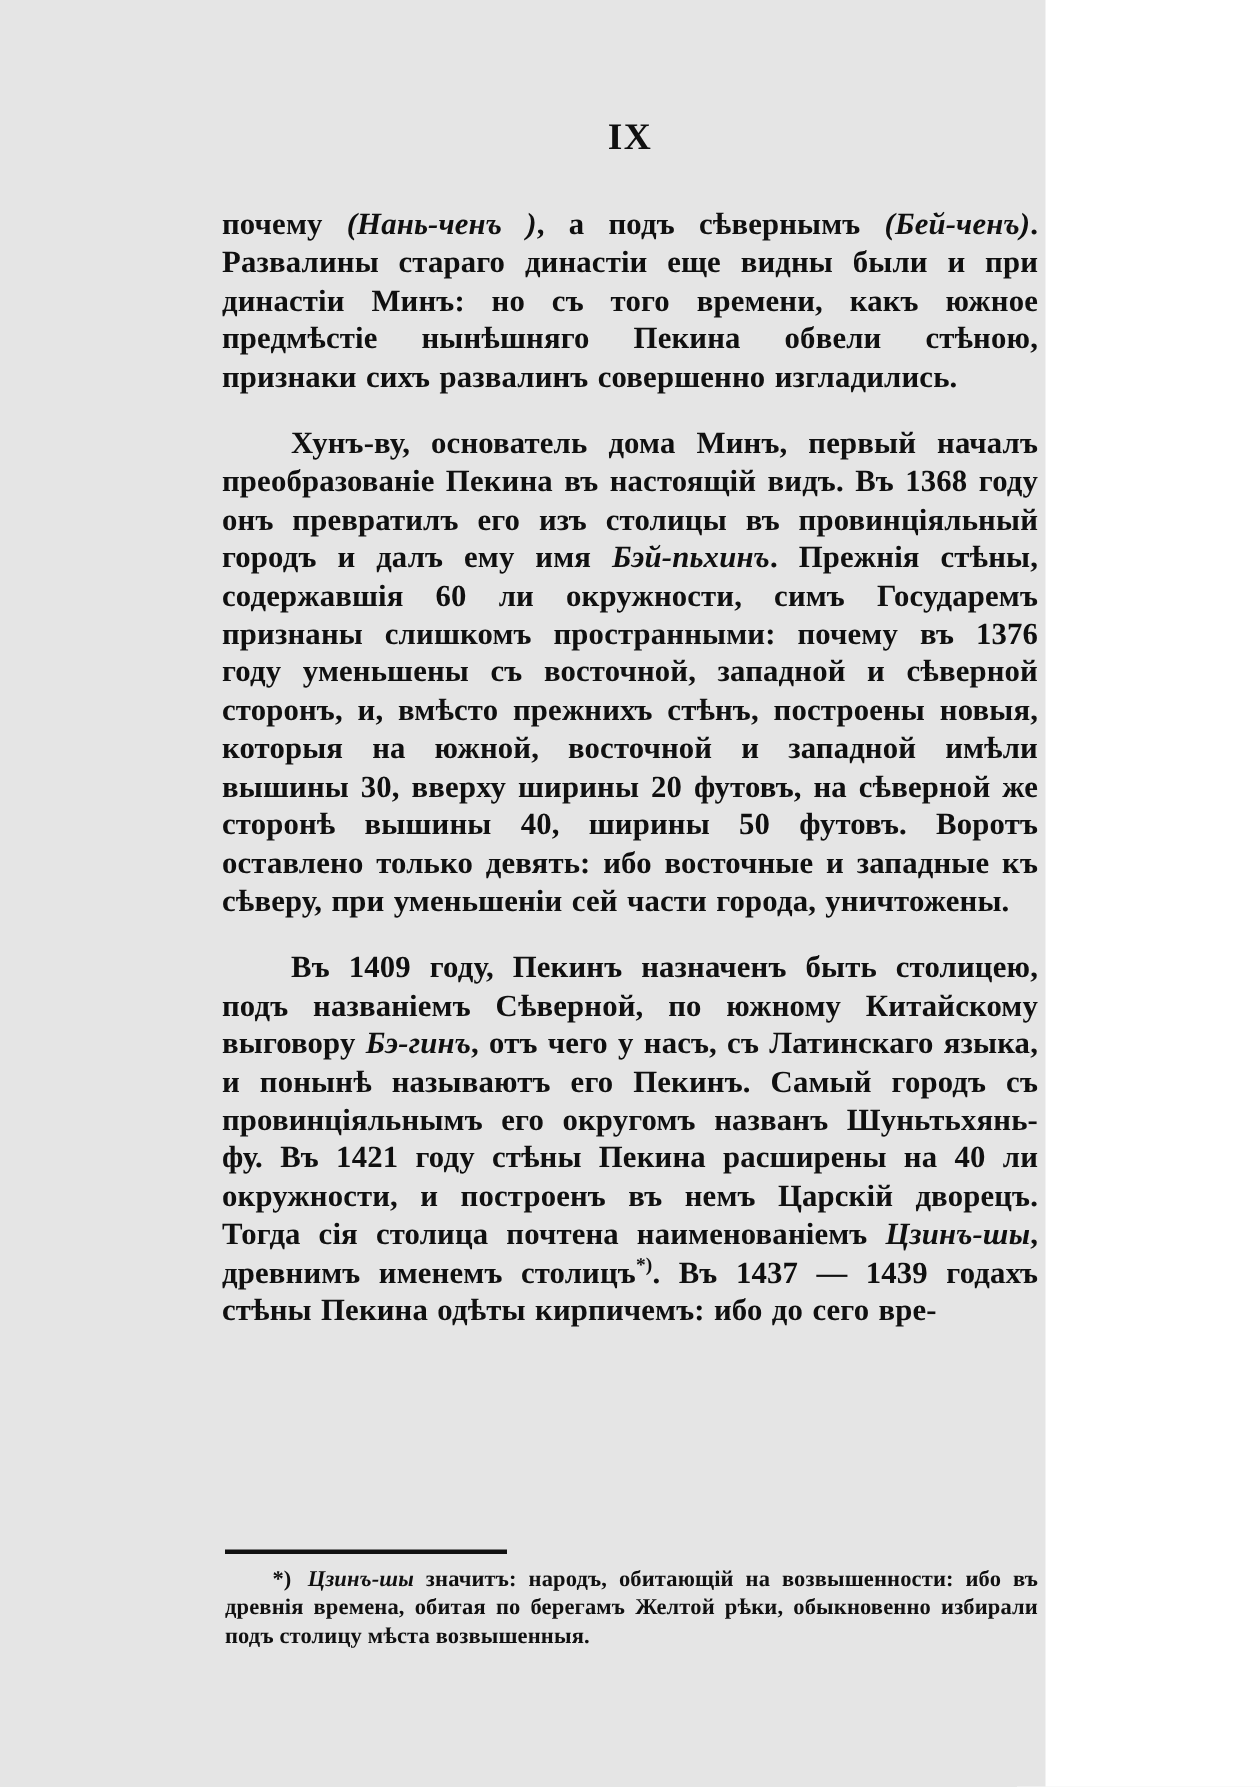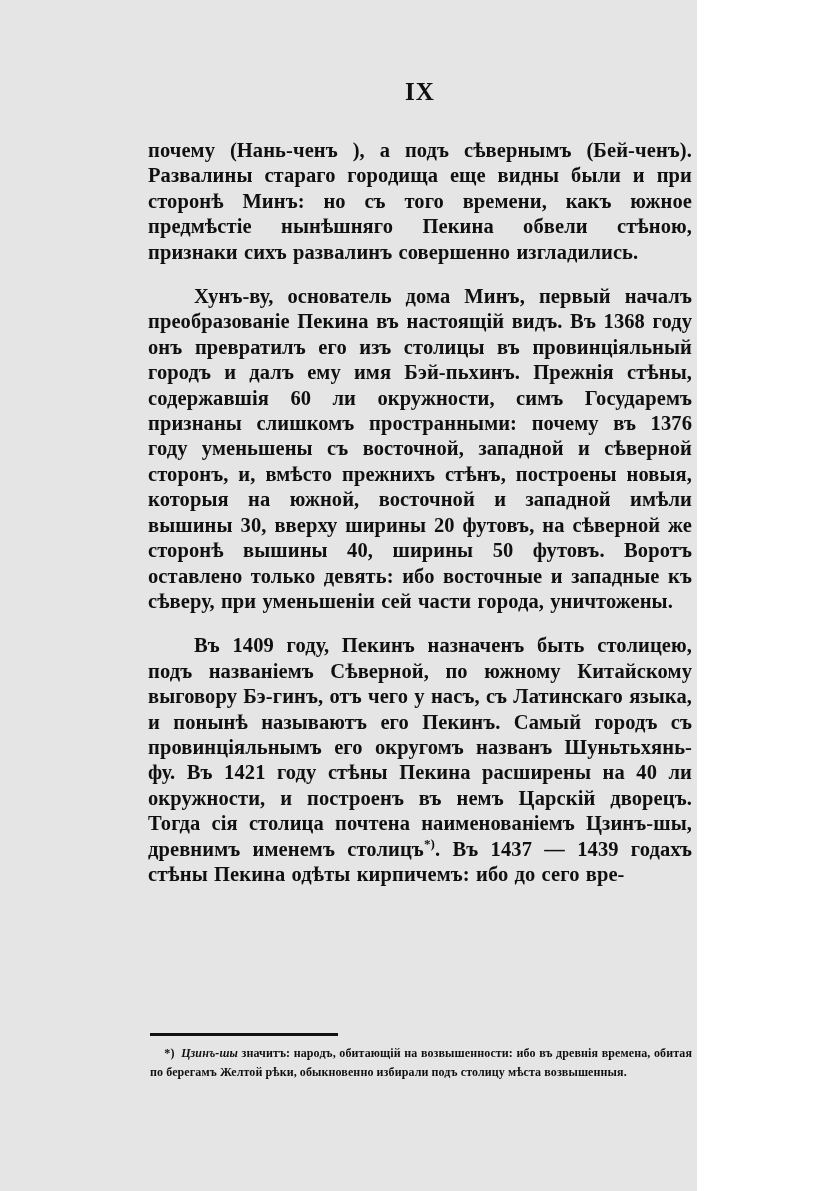--- a/index.html
+++ b/index.html
@@ -47,35 +47,36 @@
     text-justify: inter-word;
     font-weight: bold;
     letter-spacing: 0.1px;
     word-spacing: 1px;
   }
   p.para.indent {
     text-indent: 46px;
   }
   p.para:last-child { margin-bottom: 0; }
   .it {
+    font-style: italic;
   }
   .fn-rule {
     position: absolute;
     left: 150px;
     top: 1033px;
     width: 188px;
     height: 3px;
     background: #111;
   }
   .footnote {
     position: absolute;
     left: 150px;
     top: 1044px;
     width: 542px;
-    font-size: 12px;
+    font-size: 15px;
     line-height: 19px;
     font-weight: bold;
     text-align: justify;
     letter-spacing: 0.1px;
   }
   .footnote .fn-mark {
     margin-right: 3px;
   }
   .footnote .it { font-style: italic; }
   sup.fnref {
@@ -85,21 +86,21 @@
   }
 </style>
 </head>
 <body>
 
 <div class="page">
 
   <div class="page-number">IX</div>
 
   <div class="body-text">
-    <p class="para" id="para-1"><span>почему </span><span class="it">(Нань-ченъ )</span><span>, а подъ сѣвернымъ </span><span class="it">(Бей-ченъ)</span><span>. Развалины стараго городища еще видны были и при сторонѣ Минъ: но съ того времени, какъ южное предмѣстіе нынѣшняго Пекина обвели стѣною, признаки сихъ развалинъ совершенно изгладились.</span></p>
+    <p class="para" id="para-1"><span>почему </span><span class="it">(Нань-ченъ )</span><span>, а подъ сѣвернымъ </span><span class="it">(Бей-ченъ)</span><span>. Развалины стараго династіи еще видны были и при династіи Минъ: но съ того времени, какъ южное предмѣстіе нынѣшняго Пекина обвели стѣною, признаки сихъ развалинъ совершенно изгладились.</span></p>
     <p class="para indent" id="para-2"><span>Хунъ-ву, основатель дома Минъ, первый началъ преобразованіе Пекина въ настоящій видъ. Въ 1368 году онъ превратилъ его изъ столицы въ провинціяльный городъ и далъ ему имя </span><span class="it">Бэй-пьхинъ</span><span>. Прежнія стѣны, содержавшія 60 ли окружности, симъ Государемъ признаны слишкомъ пространными: почему въ 1376 году уменьшены съ восточной, западной и сѣверной сторонъ, и, вмѣсто прежнихъ стѣнъ, построены новыя, которыя на южной, восточной и западной имѣли вышины 30, вверху ширины 20 футовъ, на сѣверной же сторонѣ вышины 40, ширины 50 футовъ. Воротъ оставлено только девять: ибо восточные и западные къ сѣверу, при уменьшеніи сей части города, уничтожены.</span></p>
     <p class="para indent" id="para-3"><span>Въ 1409 году, Пекинъ назначенъ быть столицею, подъ названіемъ Сѣверной, по южному Китайскому выговору </span><span class="it">Бэ-гинъ</span><span>, отъ чего у насъ, съ Латинскаго языка, и понынѣ называютъ его Пекинъ. Самый городъ съ провинціяльнымъ его округомъ названъ Шуньтьхянь-фу. Въ 1421 году стѣны Пекина расширены на 40 ли окружности, и построенъ въ немъ Царскій дворецъ. Тогда сія столица почтена наименованіемъ </span><span class="it">Цзинъ-шы</span><span>, древнимъ именемъ столицъ</span><sup class="fnref">*)</sup><span>. Въ 1437 — 1439 годахъ стѣны Пекина одѣты кирпичемъ: ибо до сего вре-</span></p>
   </div>
 
   <div class="fn-rule"></div>
 
   <div class="footnote" id="footnote"><span class="fn-mark">&nbsp;&nbsp;&nbsp;&nbsp;*) </span><span class="it">Цзинъ-шы</span><span> значитъ: народъ, обитающій на возвышенности: ибо въ древнія времена, обитая по берегамъ Желтой рѣки, обыкновенно избирали подъ столицу мѣста возвышенныя.</span></div>
 
 </div>
 

